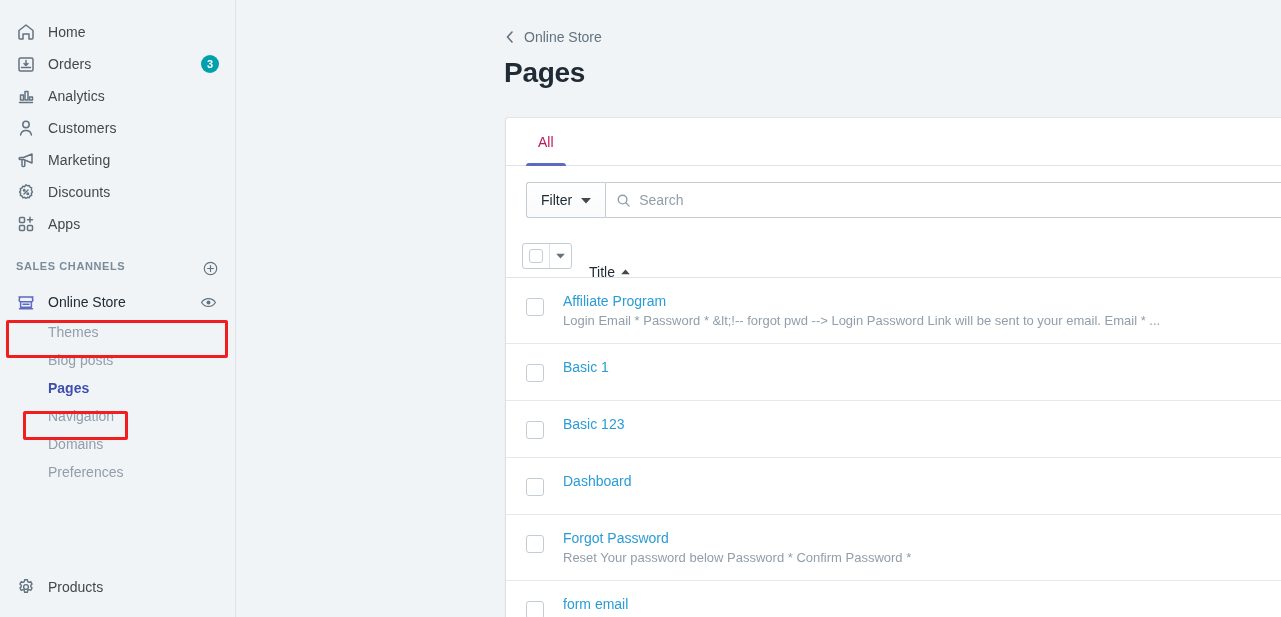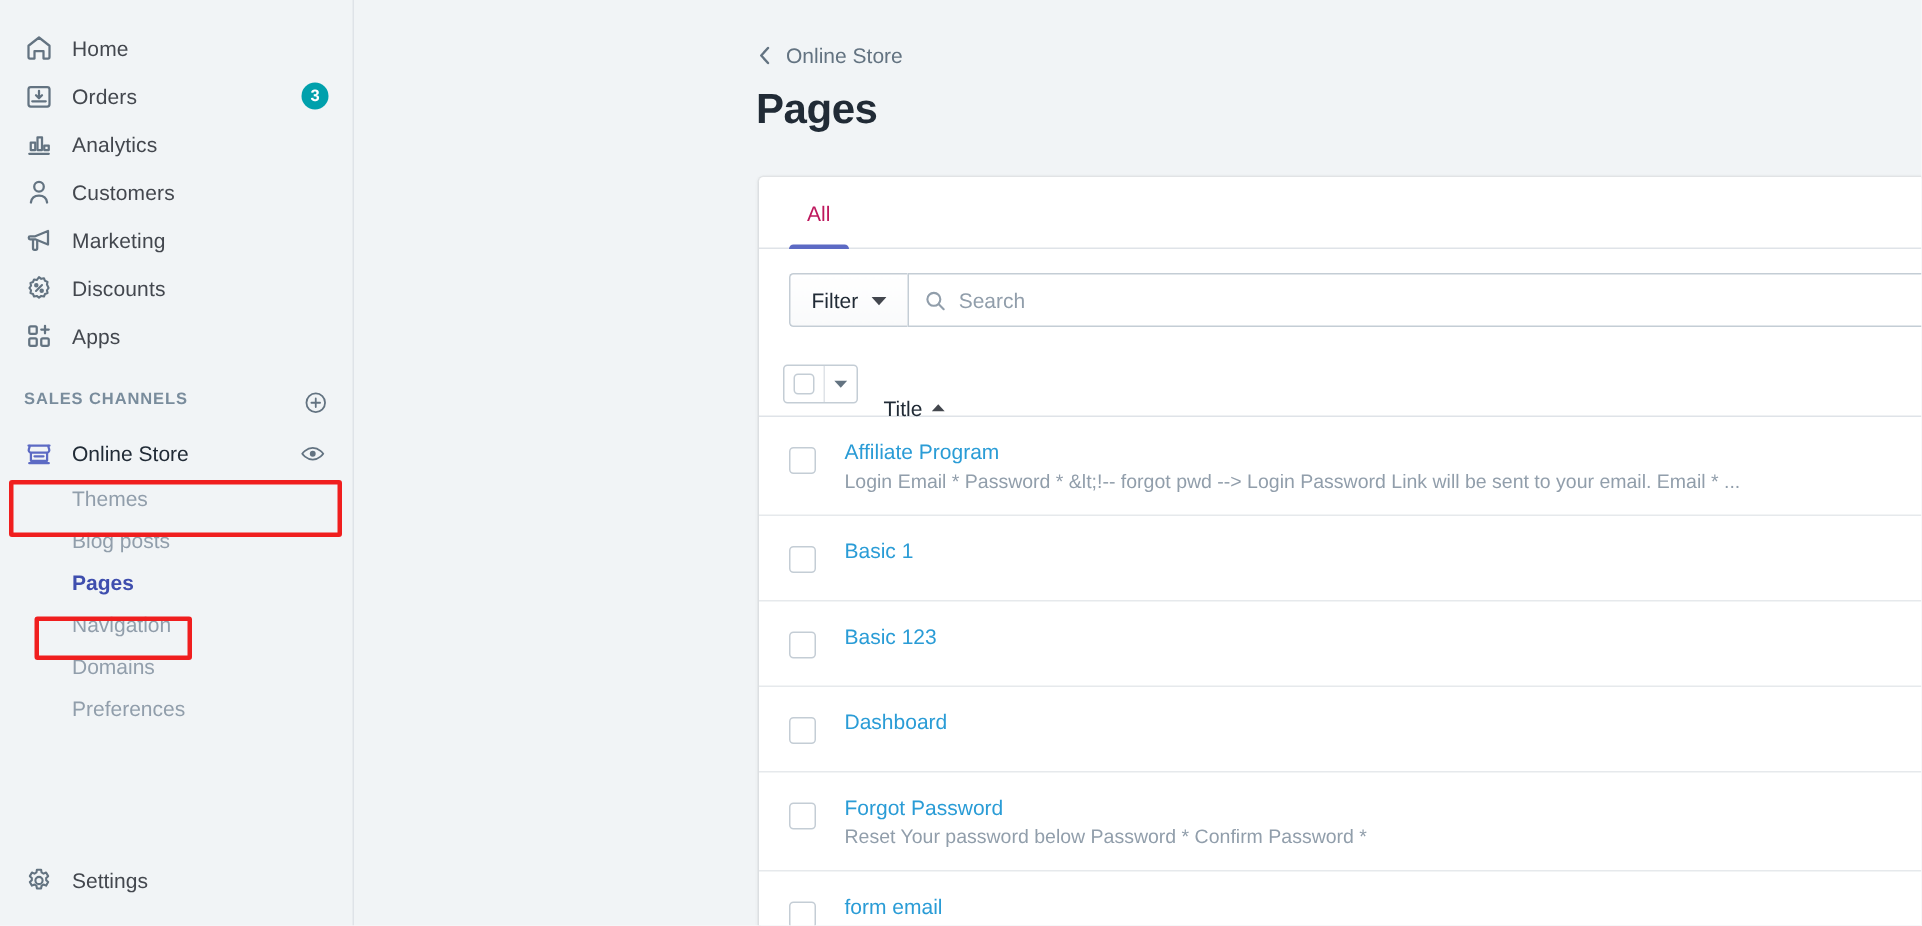--- a/index.html
+++ b/index.html
@@ -379,21 +379,21 @@
     <span class="lbl">Preferences</span>
   </div>
 
   <div class="settings-row">
     <span class="ico">
       <svg width="20" height="20" viewBox="0 0 20 20" fill="none" stroke="#637381" stroke-width="1.4" stroke-linejoin="round">
           <path d="M8.6 2.8h2.8l.3 1.8 1.3.8 1.7-.7 1.4 2.4-1.3 1.2v1.5l1.3 1.2-1.4 2.4-1.7-.7-1.3.8-.3 1.8H8.6l-.3-1.8-1.3-.8-1.7.7-1.4-2.4 1.3-1.2V8.3L3.9 7.1l1.4-2.4 1.7.7 1.3-.8z"></path>
           <circle cx="10" cy="10" r="2.4"></circle>
         </svg>
     </span>
-    <span class="lbl">Settings</span>
+    <span class="lbl">Products</span>
   </div>
 
   <div class="hl" id="hl-online-store"></div>
   <div class="hl" id="hl-pages"></div>
 </div>
 
 <div id="main">
 
   <div class="crumb">
     <span class="chev">

